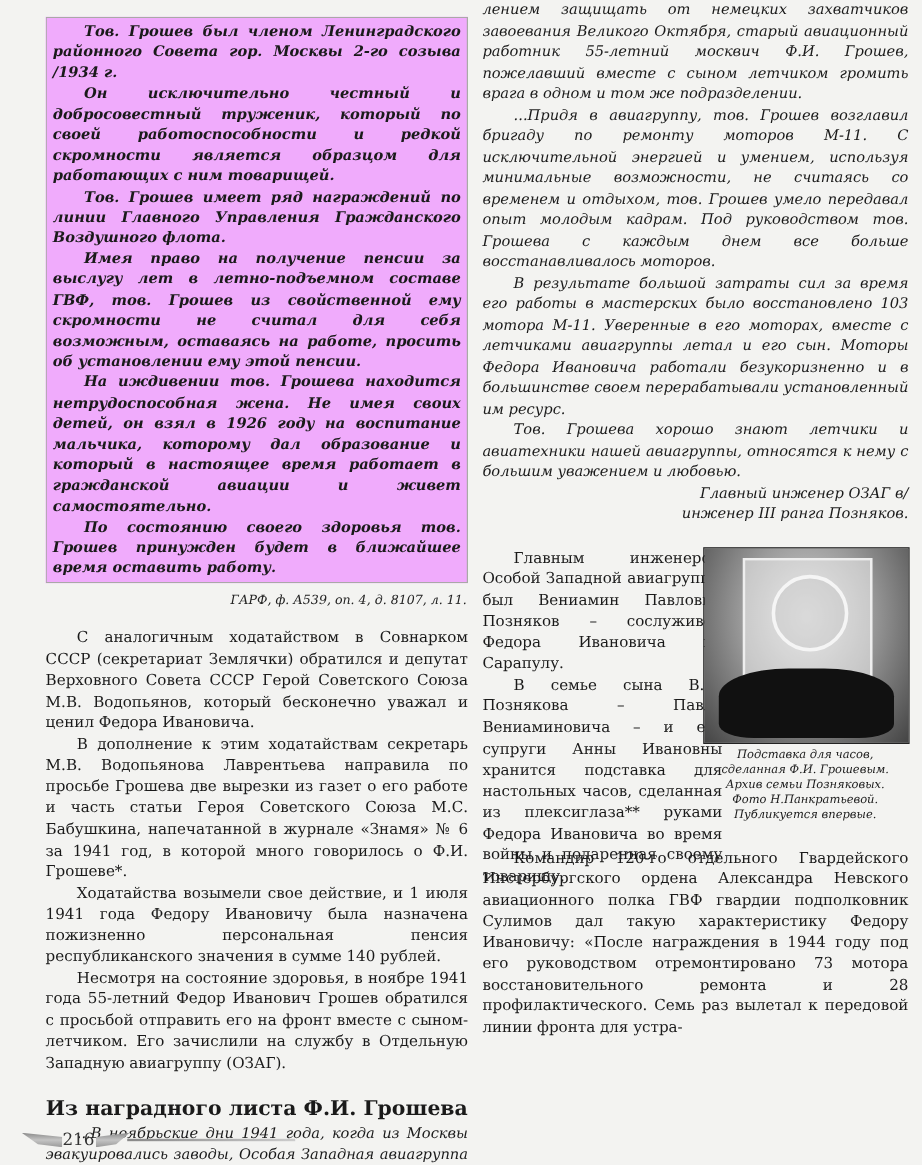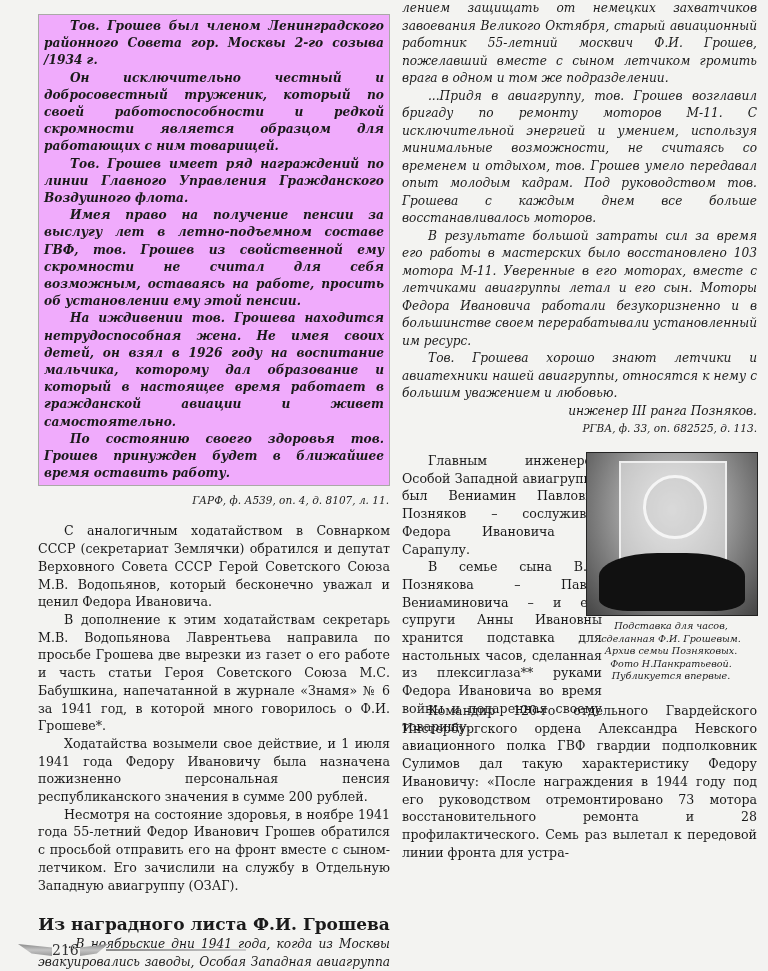--- a/index.html
+++ b/index.html
@@ -134,21 +134,21 @@
       <p>Тов. Грошев имеет ряд награждений по линии Главного Управления Гражданского Воздушного флота.</p>
       <p>Имея право на получение пенсии за выслугу лет в летно-подъемном составе ГВФ, тов. Грошев из свойственной ему скромности не считал для себя возможным, оставаясь на работе, просить об установлении ему этой пенсии.</p>
       <p>На иждивении тов. Грошева находится нетрудоспособная жена. Не имея своих детей, он взял в 1926 году на воспитание мальчика, которому дал образование и который в настоящее время работает в гражданской авиации и живет самостоятельно.</p>
       <p>По состоянию своего здоровья тов. Грошев принужден будет в ближайшее время оставить работу.</p>
     </div>
     <p class="source">ГАРФ, ф. А539, оп. 4, д. 8107, л. 11.</p>
 
     <div class="body-text" style="margin-top:16px">
       <p>С аналогичным ходатайством в Совнарком СССР (секретариат Землячки) обратился и депутат Верховного Совета СССР Герой Советского Союза М.В. Водопьянов, который бесконечно уважал и ценил Федора Ивановича.</p>
       <p>В дополнение к этим ходатайствам секретарь М.В. Водопьянова Лаврентьева направила по просьбе Грошева две вырезки из газет о его работе и часть статьи Героя Советского Союза М.С. Бабушкина, напечатанной в журнале «Знамя» № 6 за 1941 год, в которой много говорилось о Ф.И. Грошеве*.</p>
-      <p>Ходатайства возымели свое действие, и 1 июля 1941 года Федору Ивановичу была назначена пожизненно персональная пенсия республиканского значения в сумме 200 рублей.</p>
+      <p>Ходатайства возымели свое действие, и 1 июля 1941 года Федору Ивановичу была назначена пожизненно персональная пенсия республиканского значения в сумме 140 рублей.</p>
       <p>Несмотря на состояние здоровья, в ноябре 1941 года 55-летний Федор Иванович Грошев обратился с просьбой отправить его на фронт вместе с сыном-летчиком. Его зачислили на службу в Отдельную Западную авиагруппу (ОЗАГ).</p>
     </div>
 
     <div class="subhead">Из наградного листа Ф.И. Грошева</div>
 
     <div class="ital">
       <p>...В ноябрьские дни 1941 года, когда из Москвы эвакуировались заводы, Особая Западная авиагруппа ощущала острый недостаток в моторах. Перед передвижными мастерскими была поставлена задача резко увеличить выпуск отремонтированных моторов. В это время обратился к командованию авиагруппы, руководимый стрем-</p>
     </div>
   </div>
 
@@ -160,22 +160,22 @@
     <div class="rule-line"></div>
   </div>
 
   <div class="col-right">
     <div class="ital">
       <p class="noindent" style="text-indent:0">лением защищать от немецких захватчиков завоевания Великого Октября, старый авиационный работник 55-летний москвич Ф.И. Грошев, пожелавший вместе с сыном летчиком громить врага в одном и том же подразделении.</p>
       <p>...Придя в авиагруппу, тов. Грошев возглавил бригаду по ремонту моторов М-11. С исключительной энергией и умением, используя минимальные возможности, не считаясь со временем и отдыхом, тов. Грошев умело передавал опыт молодым кадрам. Под руководством тов. Грошева с каждым днем все больше восстанавливалось моторов.</p>
       <p>В результате большой затраты сил за время его работы в мастерских было восстановлено 103 мотора М-11. Уверенные в его моторах, вместе с летчиками авиагруппы летал и его сын. Моторы Федора Ивановича работали безукоризненно и в большинстве своем перерабатывали установленный им ресурс.</p>
       <p>Тов. Грошева хорошо знают летчики и авиатехники нашей авиагруппы, относятся к нему с большим уважением и любовью.</p>
     </div>
+    <p class="sig">Главный инженер ОЗАГ в/</p>
     <p class="sig">инженер III ранга Позняков.</p>
-    <p class="sig-src">РГВА, ф. 33, оп. 682525, д. 113.</p>
 
     <div class="float-block">
       <div class="float-text">
         <p>Главным инженером Особой Западной авиагруппы был Вениамин Павлович Позняков – сослуживец Федора Ивановича по Сарапулу.</p>
         <p>В семье сына В.П. Познякова – Павла Вениаминовича – и его супруги Анны Ивановны хранится подставка для настольных часов, сделанная из плексиглаза** руками Федора Ивановича во время войны и подаренная своему товарищу.</p>
       </div>
       <div class="photo">
         <div class="plexi"></div>
         <div class="lens"></div>
         <div class="base"></div>

